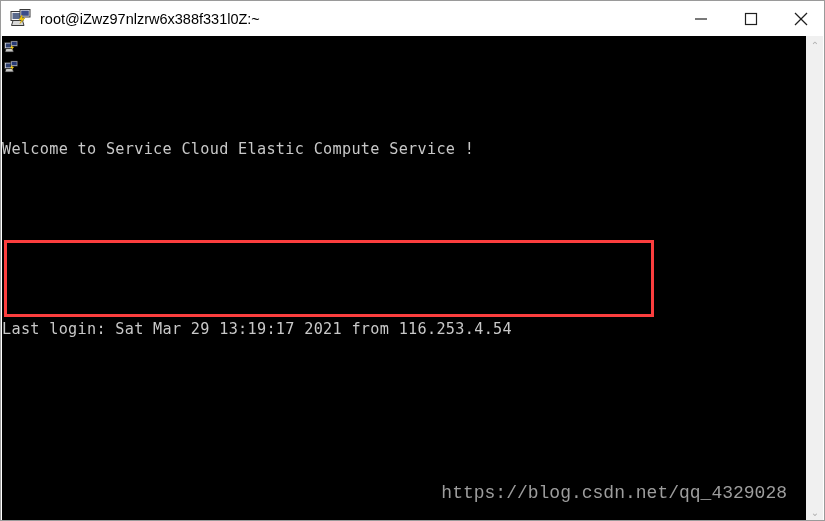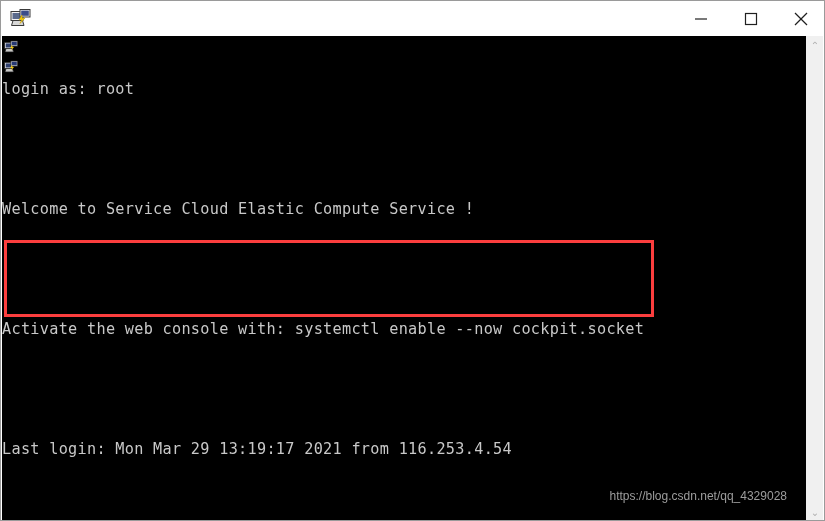--- a/index.html
+++ b/index.html
@@ -113,22 +113,22 @@
     border: 3px solid #fc3e3e;
     box-sizing: border-box;
     pointer-events: none;
   }
 
   
   #watermark {
     position: absolute;
     right: 22px;
     bottom: 18px;
-    font-family: Liberation Sans, sans-serif;
-    font-size: 12px;
+    font-family: Liberation Mono, monospace;
+    font-size: 18px;
     color: #9d9d9d;
     white-space: nowrap;
   }
 
   
   #scrollbar {
     position: absolute;
     right: 1px;
     top: 35px;
     width: 16px;
@@ -172,20 +172,21 @@
 
         <path d="M3 11.5 L1.5 16.5 L14 16.5 L12.5 11.5 Z" fill="#d8d8d8" stroke="#3a3a3a" stroke-width="1"></path>
 
         <rect x="10" y="0.5" width="10" height="7.5" fill="#f2f2f2" stroke="#3a3a3a" stroke-width="1"></rect>
         <rect x="11.2" y="1.6" width="7.6" height="5.2" fill="#3b4d8a"></rect>
 
         <path d="M12 6 L9 11 L12 10.5 L10 14.5 L15 9 L12 9.5 Z" fill="#ffd400" stroke="#caa200" stroke-width="0.6"></path>
       </svg>
     </div>
 
+    <div id="title-text">root@iZwz97nlzrw6x388f331l0Z:~</div>
 
     <div class="win-controls">
       <button class="win-btn" title="Minimize">
         <svg width="14" height="14" viewBox="0 0 14 14">
           <line x1="1" y1="7" x2="13" y2="7" stroke="#202020" stroke-width="1.2"></line>
         </svg>
       </button>
       <button class="win-btn" title="Maximize">
         <svg width="14" height="14" viewBox="0 0 14 14">
           <rect x="1.5" y="1.5" width="11" height="11" fill="none" stroke="#202020" stroke-width="1.2"></rect>
@@ -196,27 +197,25 @@
           <line x1="2" y1="2" x2="14" y2="14" stroke="#202020" stroke-width="1.2"></line>
           <line x1="14" y1="2" x2="2" y2="14" stroke="#202020" stroke-width="1.2"></line>
         </svg>
       </button>
     </div>
   </div>
 
   <div id="terminal">
 
     <div id="term-text">
-      <div class="tline">login as: root</div>
       <div class="tline"></div>
       <div class="tline">Welcome to Service Cloud Elastic Compute Service !</div>
       <div class="tline"></div>
-      <div class="tline">Activate the web console with: systemctl enable --now cockpit.socket</div>
       <div class="tline"></div>
-      <div class="tline">Last login: Mon Mar 29 13:19:17 2021 from 116.253.4.54</div>
+      <div class="tline">Last login: Sat Mar 29 13:19:17 2021 from 116.253.4.54</div>
       
       
 
       
 
       
 
       
     </div>
 

